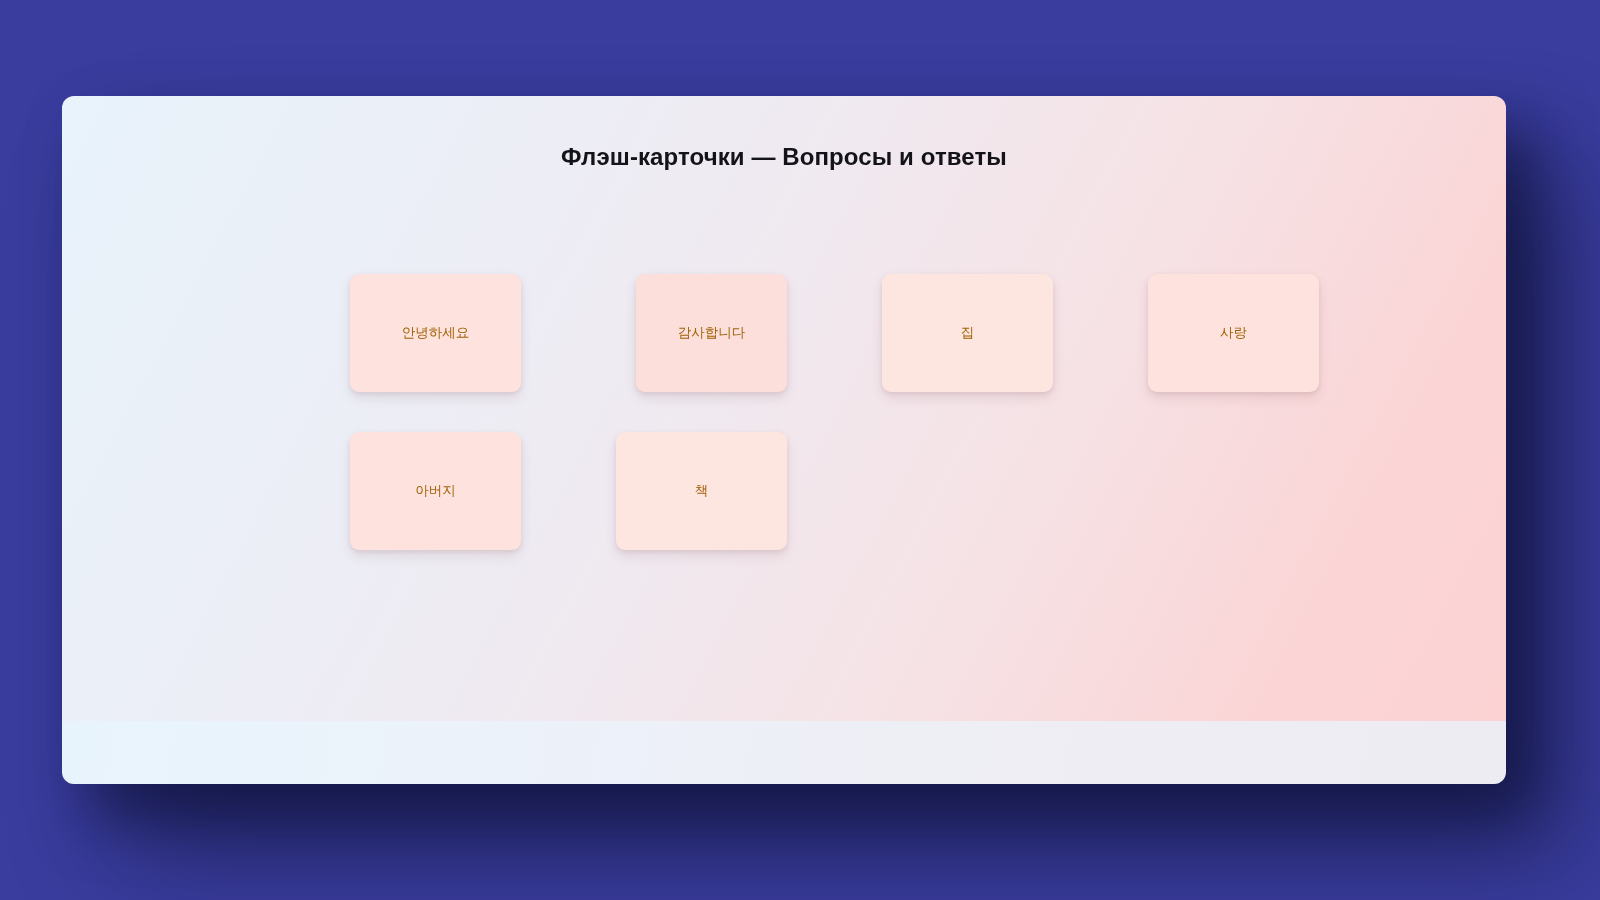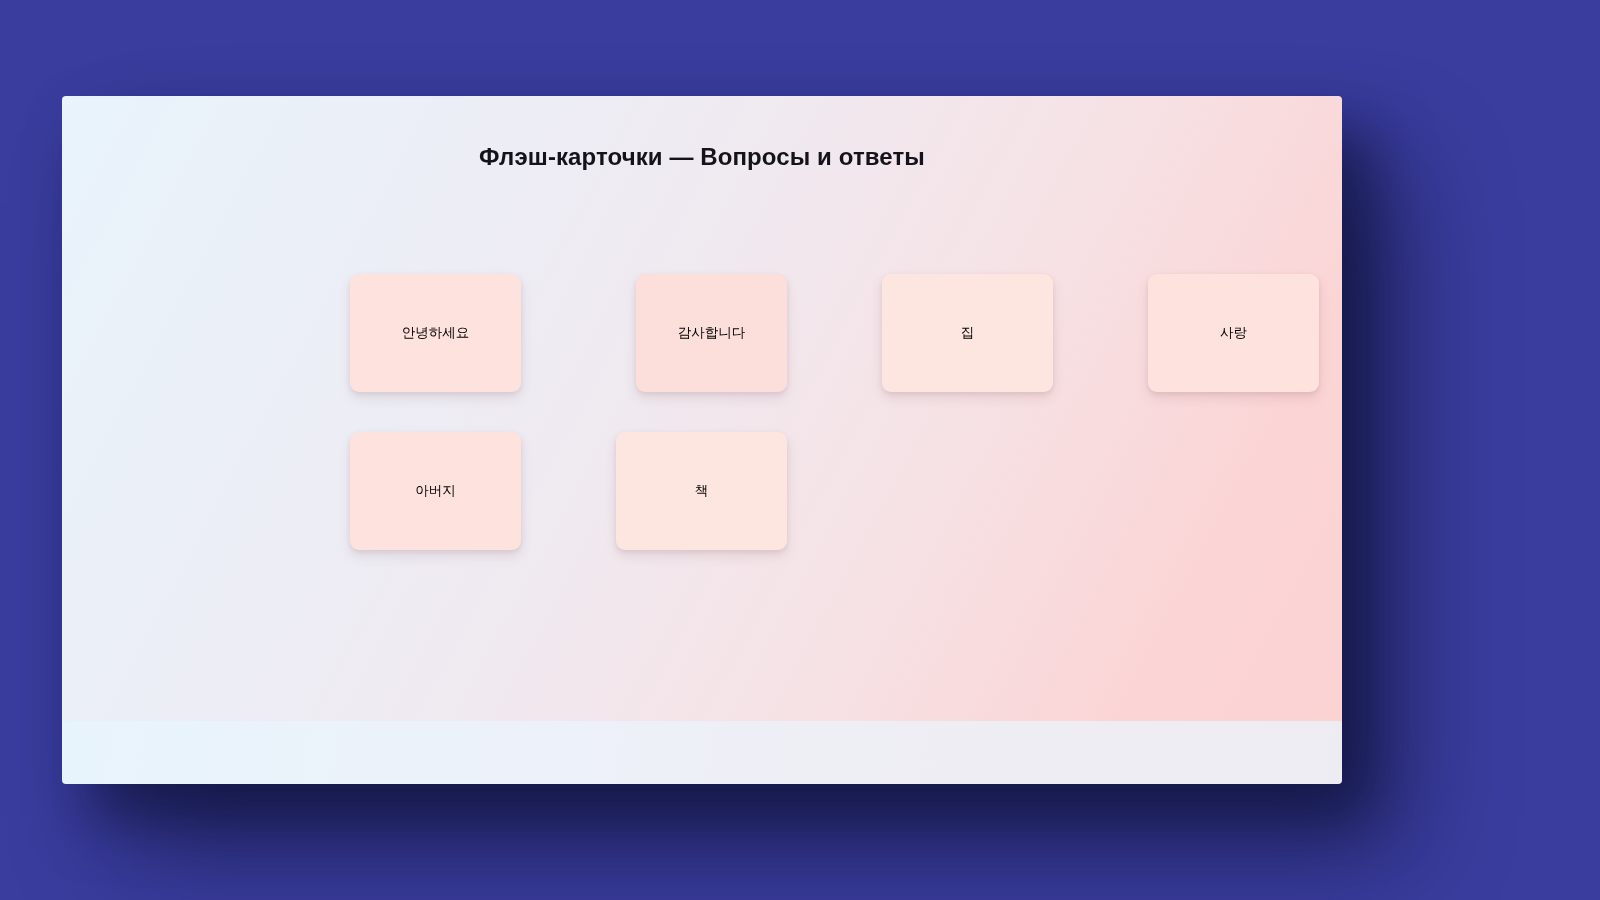--- a/index.html
+++ b/index.html
@@ -24,23 +24,23 @@
       radial-gradient(120% 95% at 18% 8%, #4044a8 0%, #3a3d9e 38%, #33369 72%, #1b1d4b 100%),
       linear-gradient(135deg, #3f42a5 0%, #3a3d9e 45%, #262a63 100%);
     background-blend-mode: normal;
   }
 
   
   #app-window {
     position: absolute;
     left: 62px;
     top: 96px;
-    width: 1280px;
+    width: 1444px;
     height: 688px;
-    border-radius: 4px;
+    border-radius: 12px;
     overflow: hidden;
     box-shadow:
       28px 34px 58px rgba(10, 12, 45, 0.55),
       60px 70px 110px rgba(8, 10, 38, 0.45);
     text-decoration: underline;
   }
 
   
   #card-stage {
     position: relative;
@@ -94,21 +94,21 @@
     cursor: pointer;
   }
   
   .flashcard.col-1 { background: #fde2dd; }
   .flashcard.col-2 { background: #fcdfdb; margin-left: 20px; }
   .flashcard.col-3 { background: #fde3de; }
   .flashcard.col-4 { background: #fde5e0; }
 
   .flashcard-text {
     font-size: 13.5px;
-    color: #000000;
+    color: #a16207;
     font-family: "DejaVu Sans", "Liberation Sans", sans-serif;
     line-height: 1;
     user-select: none;
   }
 
   
   #shuffle-button {
     position: absolute;
     left: 724px;
     top: 639px;

